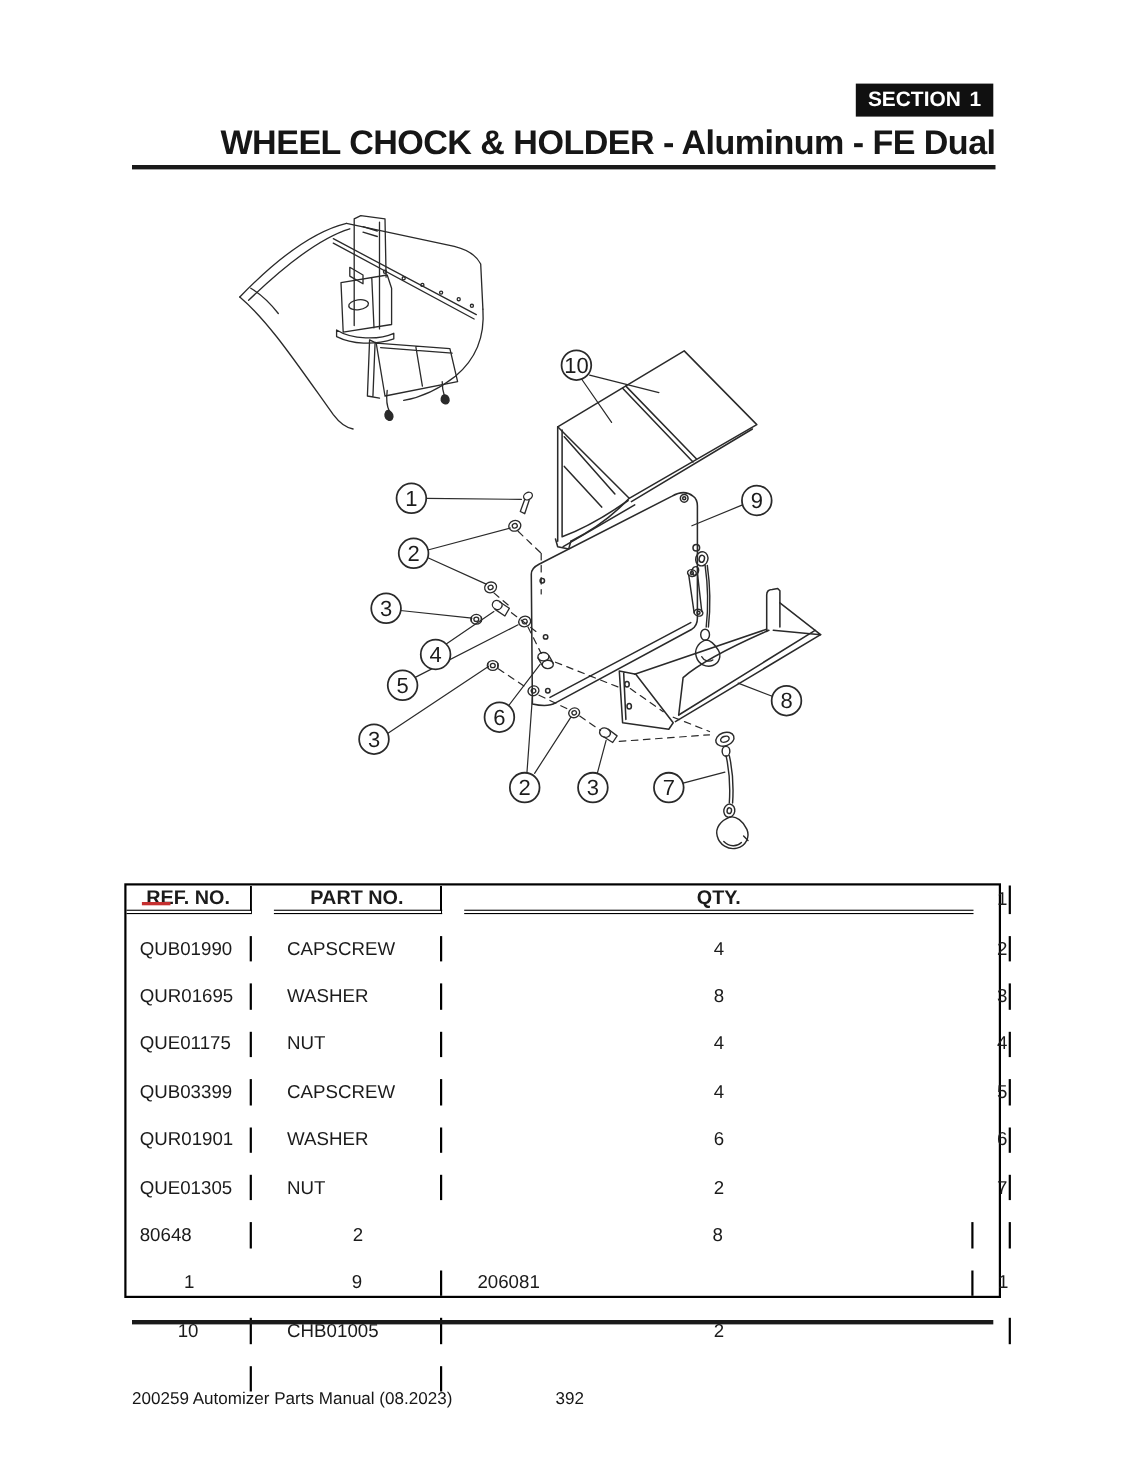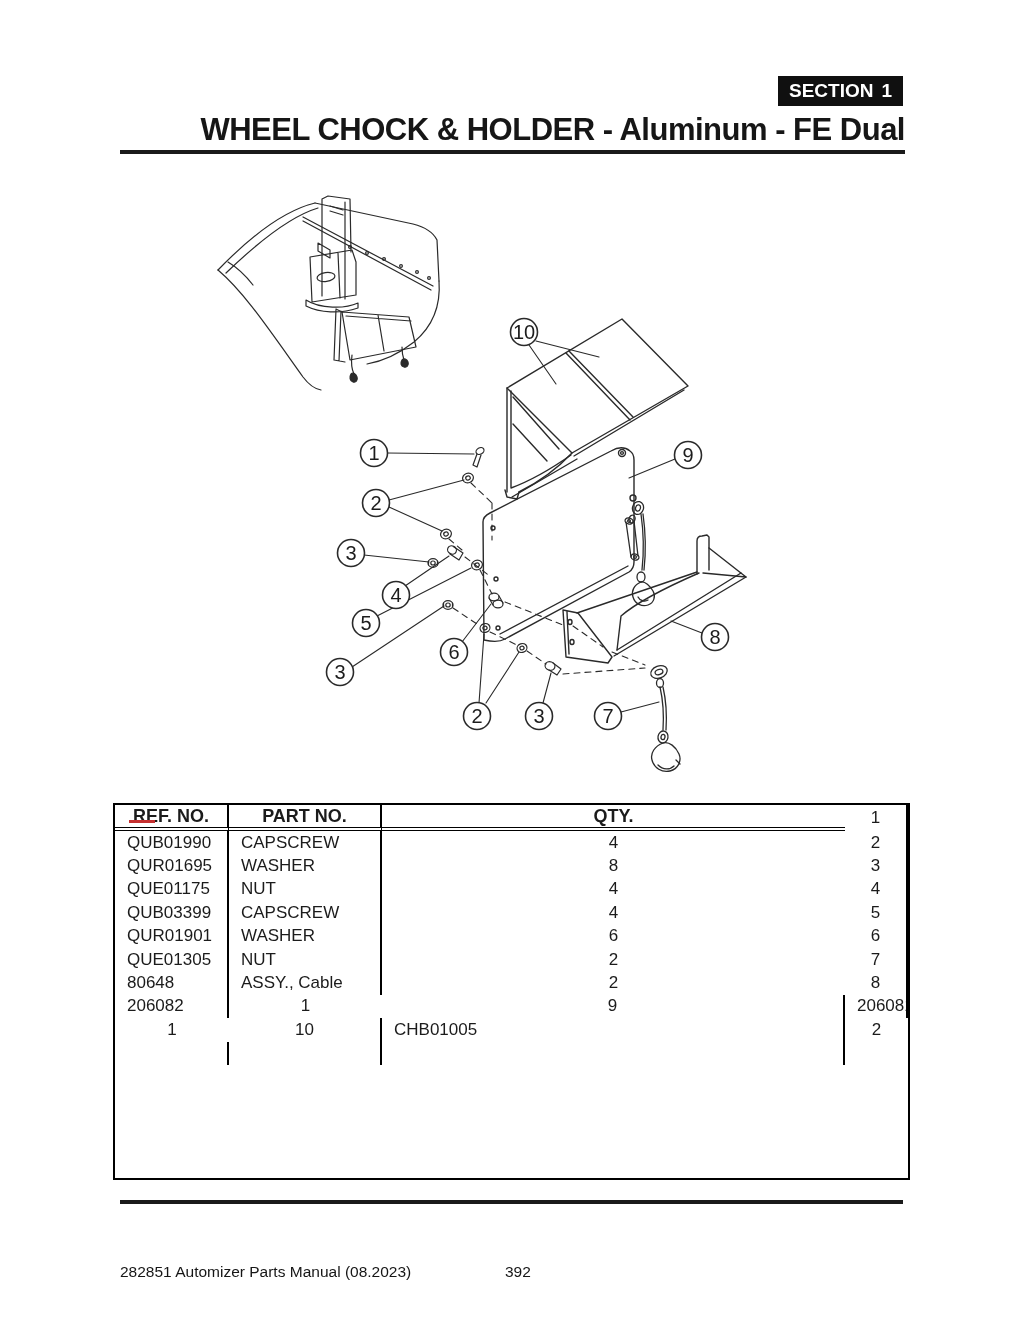--- a/index.html
+++ b/index.html
@@ -18,21 +18,21 @@
 
   
   .diagram{left:0;top:180px;}
   svg text.callout-num{font-family:"Liberation Sans",sans-serif;font-size:20px;fill:#1c1c1c;}
 
   
   .parts-table{left:113px;top:803px;width:797px;height:377px;border:2px solid #000;
                box-sizing:border-box;display:grid;
                grid-template-columns:114px 153px 463px 1fr;
                grid-template-rows:26px repeat(10,23.4px) 1fr;
-               font-size:17px;color:#1b1b1b;}
+               font-size:17px;color:#1b1b1b;gap:20px;}
   .parts-table .cell{display:flex;align-items:center;box-sizing:border-box;overflow:hidden;}
   .parts-table .v{border-right:2px solid #000;}
   .parts-table .head{font-weight:bold;font-size:18px;justify-content:center;
                      border-bottom:4px double #000;position:relative;}
   .parts-table .num{justify-content:center;}
   .parts-table .txt{padding-left:12px;}
   .red-mark{position:absolute;left:14px;top:15px;width:26px;height:2.5px;background:#c53030;}
 
   
   .bottom-rule{left:120px;top:1200px;width:783px;height:4px;background:#1a1a1a;}
@@ -297,21 +297,20 @@
   <div class="cell txt v">WASHER</div>
   <div class="cell num">6</div>
 
   <div class="cell num v">6</div>
   <div class="cell txt v">QUE01305</div>
   <div class="cell txt v">NUT</div>
   <div class="cell num">2</div>
 
   <div class="cell num v">7</div>
   <div class="cell txt v">80648</div>
-  <div class="cell txt v">ASSY., Cable</div>
   <div class="cell num">2</div>
 
   <div class="cell num v">8</div>
   <div class="cell txt v">206082</div>
   <div class="cell num">1</div>
 
   <div class="cell num v">9</div>
   <div class="cell txt v">206081</div>
   <div class="cell num">1</div>
 
@@ -319,14 +318,14 @@
   <div class="cell txt v">CHB01005</div>
   <div class="cell num">2</div>
 
   <div class="cell v"></div>
   <div class="cell v"></div>
   <div class="cell v"></div>
   <div class="cell"></div>
 </div>
 
 <div class="abs bottom-rule"></div>
-<div class="abs footer-left">282851 Automizer Parts Manual (08.2023)</div>
+<div class="abs footer-left">200259 Automizer Parts Manual (08.2023)</div>
 <div class="abs footer-page">392</div>
 
 </body></html>

